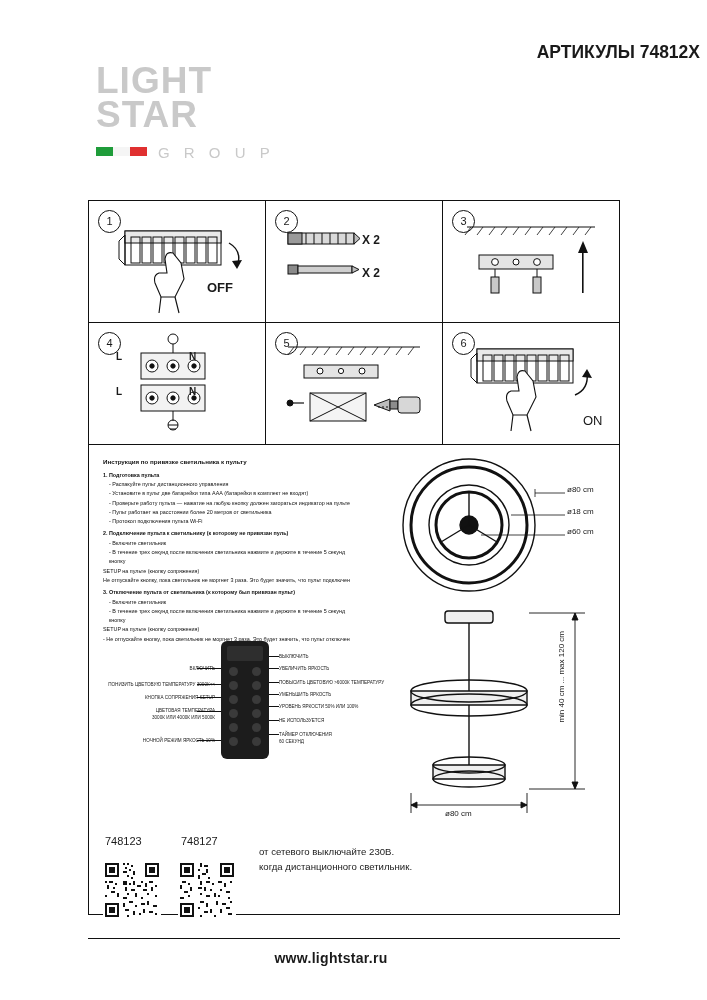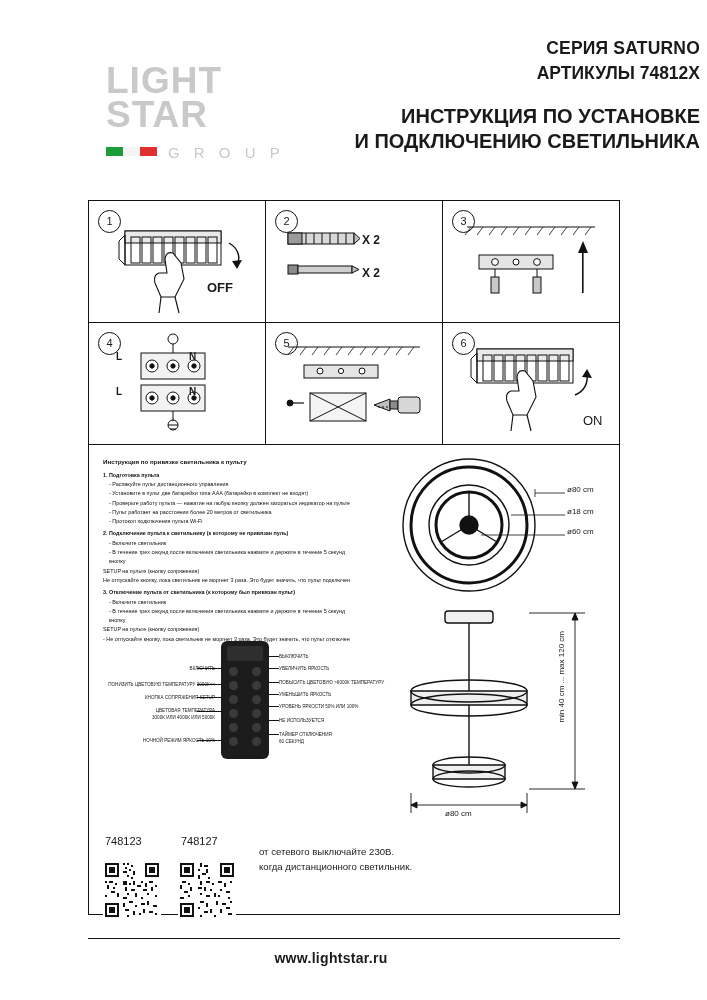--- a/index.html
+++ b/index.html
@@ -1,21 +1,21 @@
 <!DOCTYPE html>
 <html><head>
 <meta charset="utf-8">
 <style>
   html,body{margin:0;padding:0;background:#ffffff;}
   body{width:707px;height:1000px;font-family:"Liberation Sans",sans-serif;color:#1a1a1a;position:relative;overflow:hidden;}
   .page{position:absolute;left:0;top:0;width:707px;height:1000px;}
 
   
   .header{position:absolute;left:0;top:28px;width:707px;height:140px;}
-  .logo{position:absolute;left:92px;top:32px;width:196px;height:104px;background:#ffffff;margin-left:10px;}
+  .logo{position:absolute;left:92px;top:32px;width:196px;height:104px;background:#ffffff;}
   .logo-text{position:absolute;left:4px;top:4px;font-weight:bold;letter-spacing:1px;color:#c9c9c9;line-height:0.92;}
   .logo-l1{font-size:37px;}
   .logo-l2{font-size:37px;display:block;}
   .logo-group{font-size:15px;letter-spacing:5px;color:#c9c9c9;position:absolute;left:66px;top:84px;}
   .logo-bars{position:absolute;left:4px;top:82px;width:56px;height:9px;}
   .logo-bars i{display:inline-block;width:17px;height:9px;}
 
   .htitle{position:absolute;left:280px;top:10px;width:420px;text-align:right;}
   .htitle .l1{font-size:17.5px;font-weight:bold;letter-spacing:.2px;}
   .htitle .l2{font-size:17.5px;font-weight:bold;margin-top:4px;}
@@ -87,23 +87,21 @@
         <span class="logo-l1">LIGHT</span>
         <span class="logo-l2">STAR</span>
       </div>
       <div class="logo-bars">
         <i style="background:#1f9c3a"></i><i style="background:#f5f5f5"></i><i style="background:#e03030"></i>
       </div>
       <div class="logo-group">G R O U P</div>
     </div>
 
     <div class="htitle">
-      <div class="l1">СЕРИЯ SATURNO</div>
       <div class="l2">АРТИКУЛЫ 74812X</div>
-      <div class="l3">ИНСТРУКЦИЯ ПО УСТАНОВКЕ<br>И ПОДКЛЮЧЕНИЮ СВЕТИЛЬНИКА</div>
     </div>
   </div>
 
   <div class="frame">
 
     <div class="steps">
 
       <div class="cell" style="left:0;top:0;width:177px;height:122px;">
         <div class="badge">1</div>
         <svg width="177" height="122" viewBox="0 0 177 122">

